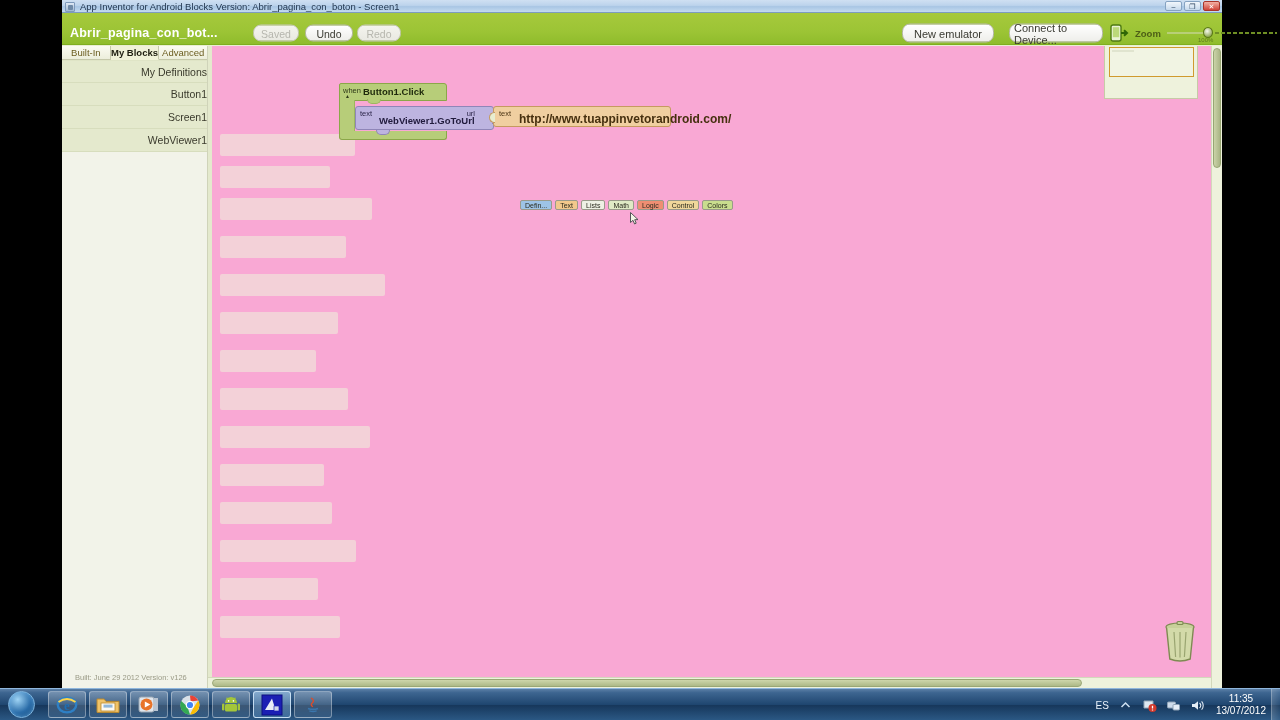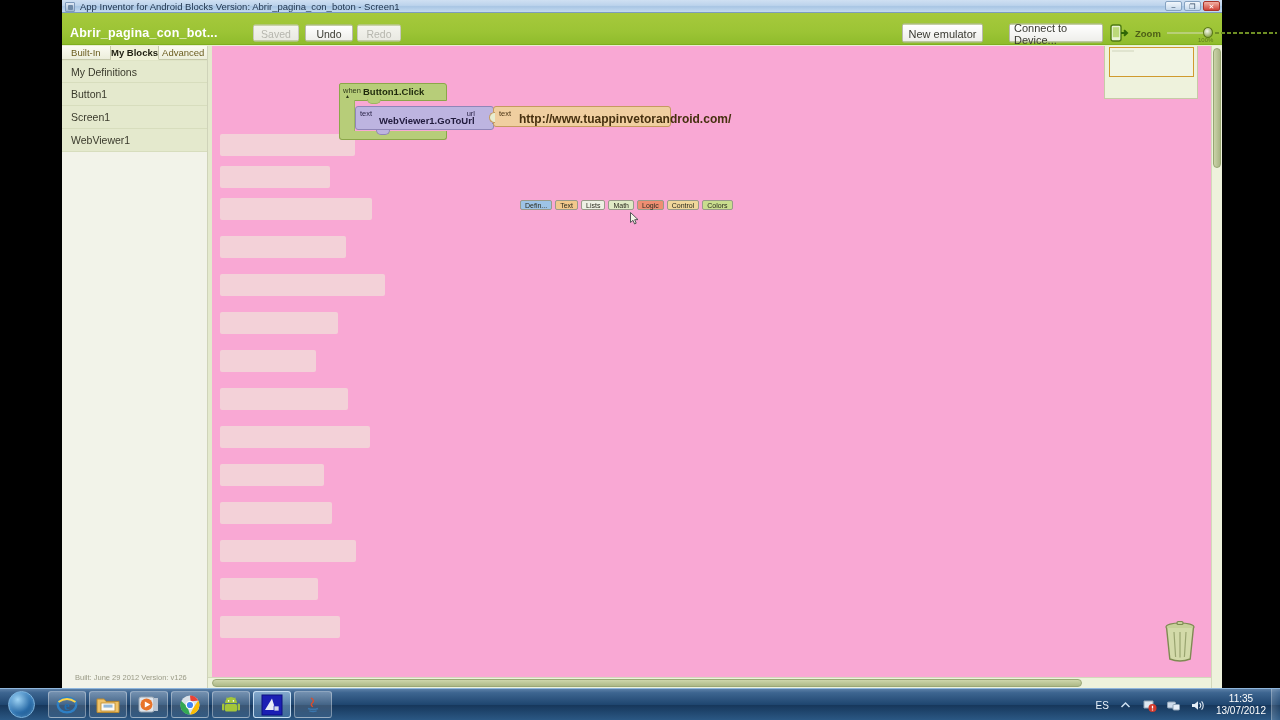--- a/index.html
+++ b/index.html
@@ -28,28 +28,28 @@
       font-style:normal; font-size:7px; color:#27405c; line-height:1; }
   .tb-btn.close i { color:#fff; }
 
   
   .toolbar { position:relative; height:32px; width:100%;
      background:linear-gradient(to bottom,#a6c93c 0%,#9cc435 60%,#8fbc2c 100%);
      border-bottom:1px solid #7fae20; }
   .proj-name { position:absolute; left:8px; top:20px; transform:translateY(-50%);
      font-size:12.5px; font-weight:bold; color:#ffffff; letter-spacing:.2px; }
   .tbtn { position:absolute; top:20px; transform:translateY(-50%);
-     height:17px; border:1px solid #b9b9b0; border-radius:2px;
+     height:17px; border:1px solid #b9b9b0; border-radius:8px;
      background:linear-gradient(#ffffff,#eeeeea); font-size:10.5px; color:#3a3a32;
      display:flex; align-items:center; justify-content:center; }
   .tbtn.dis { color:#b6b6ae; background:linear-gradient(#f4f4ee,#e9e9e2); border-color:#c8c8bf; }
   #btn-saved { left:191px; width:46px; }
   #btn-undo  { left:243px; width:48px; }
   #btn-redo  { left:295px; width:44px; }
-  #btn-newemu{ left:840px; width:81px; height:19px; font-size:11px; }
+  #btn-newemu{ left:840px; width:92px; height:19px; font-size:11px; }
   #btn-conn  { left:947px; width:94px; height:19px; font-size:11px; justify-content:flex-start; padding-left:4px;}
 
   .phone-ico { position:absolute; left:1048px; top:20px; transform:translateY(-50%);
       width:20px; height:18px; }
   .zoom-lbl { position:absolute; left:1073px; top:20px; transform:translateY(-50%);
       font-size:9.5px; color:#4d5f16; font-weight:bold; }
   .zoom-slider { position:absolute; left:1105px; top:20px; transform:translateY(-50%);
       width:110px; height:12px; }
   .zs-track { position:absolute; left:0; top:5px; width:110px; height:2px;
       background:repeating-linear-gradient(to right,#6f8f24 0 4px,transparent 4px 6px); }
@@ -64,21 +64,21 @@
   
   .sidebar { position:absolute; left:0; top:0; width:146px; height:642px;
      background:#f2f3e9; border-right:1px solid #cfd3b9; }
   .tabs { display:flex; height:14px; align-items:stretch; background:#f4f5ea; }
   .tab { flex:1; font-size:9.5px; text-align:center; line-height:13px; color:#6a5c1f;
      border-right:1px solid #c5c8aa; border-bottom:1px solid #c5c8aa;
      background:linear-gradient(#fbfbf2,#eceedb); }
   .tab.active { background:#f0f2d8; color:#1e1e10; font-weight:bold; border-bottom:1px solid transparent;}
   .tab:last-child { border-right:none; }
   .drawer { margin-top:0; }
-  .drawer-item { height:23px; line-height:23px; text-align:left; font-size:10.5px; color:#3a3a2c;
+  .drawer-item { height:23px; line-height:23px; text-align:right; font-size:10.5px; color:#3a3a2c;
      background:#e4e9cd; border-bottom:1px solid #d7ddbd;padding-left:9px; }
   .drawer-item:first-child { border-top:1px solid #dfe4c6; }
   .built { position:absolute; left:13px; bottom:6px; font-size:7.5px; color:#9a9a86; white-space:nowrap;}
 
   
   .canvas { position:absolute; left:146px; top:0; width:1014px; height:642px;
       background:#f9a8d4; overflow:hidden; }
 
   
   .ghost { position:absolute; background:#eef2da; border-radius:2px; opacity:.55;}

